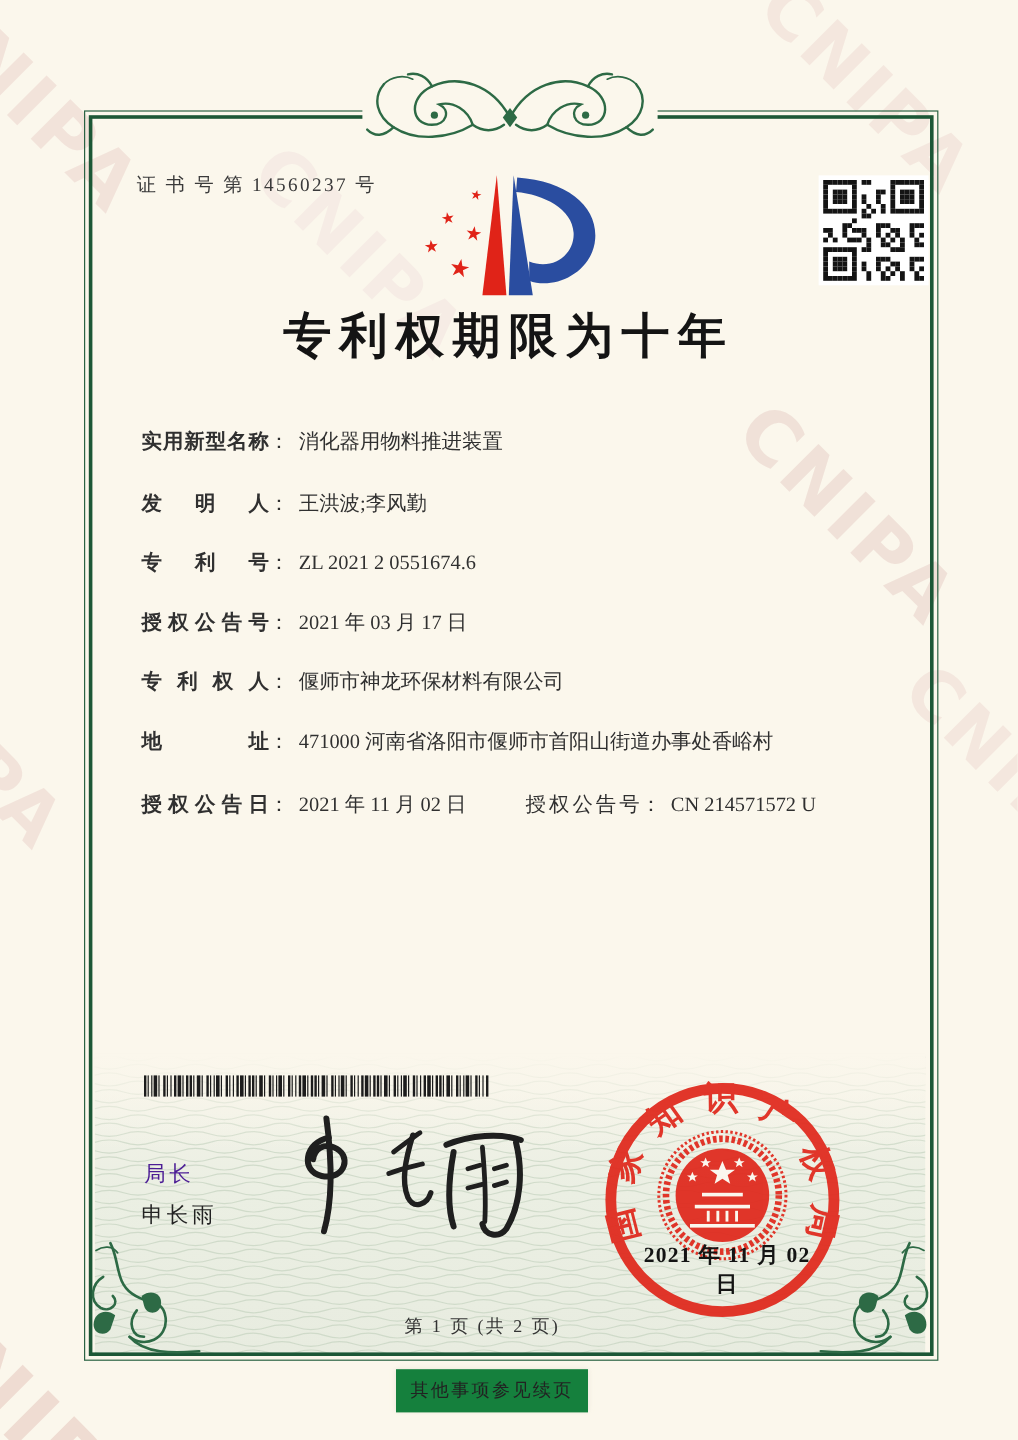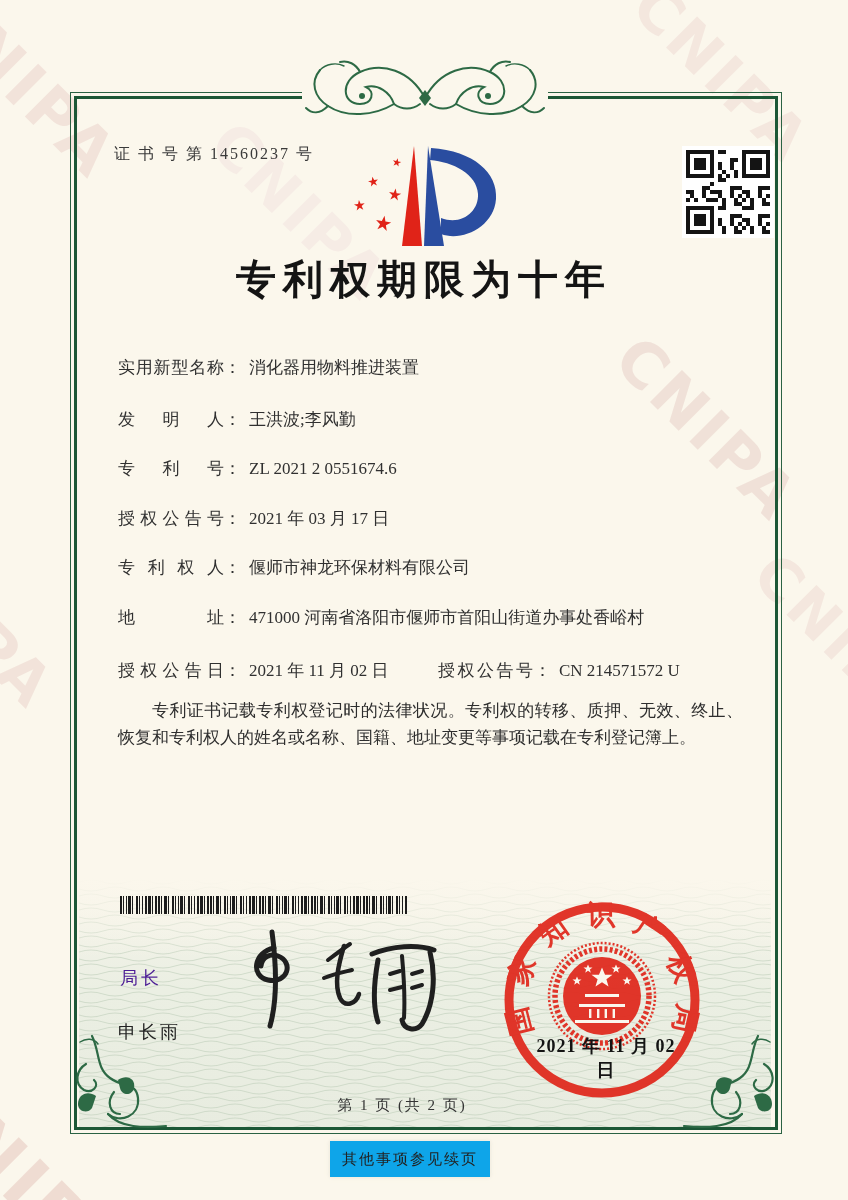--- a/index.html
+++ b/index.html
@@ -19,42 +19,42 @@
   .panel{position:absolute;left:79px;top:878px;width:692px;height:250px;
       background:linear-gradient(180deg,#f6f4ea 0%,#ebefe3 45%,#e8ece0 100%);}
   .panel-fade{position:absolute;left:0;top:0;width:100%;height:80px;
       background:linear-gradient(180deg,#fbf7ec 0%,rgba(251,247,236,0) 100%);}
   
   .cert-no{position:absolute;left:114px;top:144px;font-size:16px;letter-spacing:2px;color:#3a3a3a;}
   .title{position:absolute;left:0;top:252px;width:848px;text-align:center;
       font-size:40px;font-weight:700;letter-spacing:7px;color:#141414;}
   
   .row{position:absolute;left:118px;font-size:17px;color:#303030;white-space:nowrap;}
-  .row .lbl{display:inline-block;width:106px;text-align:justify;text-align-last:justify;vertical-align:bottom;}
+  .row .lbl{display:inline-block;width:106px;text-align:justify;text-align-last:justify;vertical-align:bottom;font-weight:bold;}
   .row .col{margin:0 8px 0 0;}
   .row2{position:absolute;left:438px;font-size:17px;color:#303030;white-space:nowrap;}
   .row2 .lbl{display:inline-block;width:96px;text-align:justify;text-align-last:justify;letter-spacing:1px;}
   .row2 .col{margin:0 8px 0 0;}
   
   .paras{position:absolute;left:118px;top:697px;width:625px;font-size:17px;
       line-height:27px;text-align:justify;color:#2e2e2e;}
   .paras p{margin:0;text-indent:2em;}
   
   .barcode{position:absolute;left:120px;top:896px;}
   
   .sig-title{position:absolute;left:120px;top:966px;font-size:18px;letter-spacing:3px;color:#4c1d95;}
-  .sig-name{position:absolute;left:118px;top:1000px;font-size:18px;letter-spacing:3px;color:#222;margin-top:20px;}
+  .sig-name{position:absolute;left:118px;top:1000px;font-size:18px;letter-spacing:3px;color:#222;}
   
   .seal-date{position:absolute;left:528px;top:1034px;width:156px;text-align:center;
       font-size:18px;color:#141414;letter-spacing:1px;font-weight:600;}
   
   .page-footer{position:absolute;left:-22px;top:1096px;width:848px;text-align:center;
       font-size:15px;letter-spacing:2px;color:#333;}
   .note-box{position:absolute;left:330px;top:1141px;width:160px;height:36px;
-      background:#0ea5e9;text-align:center;line-height:36px;font-size:15px;
+      background:#15803d;text-align:center;line-height:36px;font-size:15px;
       letter-spacing:2px;color:#222;box-shadow:0 0 4px rgba(220,215,200,.6);}
 </style>
 </head>
 <body>
 
 <div class="wm" style="left:-34px;top:-26px;font-size:64px;color:#f2e3da;">CNIPA</div>
 <div class="wm" style="left:668px;top:-30px;font-size:60px;color:#f4e7de;">CNIPA</div>
 <div class="wm" style="left:246px;top:108px;font-size:60px;color:#f6ece5;">CNIPA</div>
 <div class="wm" style="left:652px;top:322px;font-size:62px;color:#f0e1d8;">CNIPA</div>
 <div class="wm" style="left:-88px;top:516px;font-size:60px;color:#f2e3da;">CNIPA</div>
@@ -383,21 +383,20 @@
   <span class="lbl">地址</span><span class="col">：</span><span class="val">471000 河南省洛阳市偃师市首阳山街道办事处香峪村</span>
 </div>
 <div class="row" style="top:659px;">
   <span class="lbl">授权公告日</span><span class="col">：</span><span class="val">2021 年 11 月 02 日</span>
 </div>
 <div class="row2" style="top:659px;">
   <span class="lbl">授权公告号</span><span class="col">：</span><span class="val">CN 214571572 U</span>
 </div>
 
 <div class="paras">
-  <p>专利证书记载专利权登记时的法律状况。专利权的转移、质押、无效、终止、恢复和专利权人的姓名或名称、国籍、地址变更等事项记载在专利登记簿上。</p>
 </div>
 
 <svg id="barcode-svg" class="barcode" width="292" height="18">
     <rect x="0" y="0" width="2" height="18" fill="#1c1c1c"></rect>
     <rect x="3" y="0" width="1" height="18" fill="#1c1c1c"></rect>
     <rect x="6" y="0" width="1" height="18" fill="#1c1c1c"></rect>
     <rect x="8" y="0" width="3" height="18" fill="#1c1c1c"></rect>
     <rect x="12" y="0" width="1" height="18" fill="#1c1c1c"></rect>
     <rect x="16" y="0" width="2" height="18" fill="#1c1c1c"></rect>
     <rect x="19" y="0" width="1" height="18" fill="#1c1c1c"></rect>

